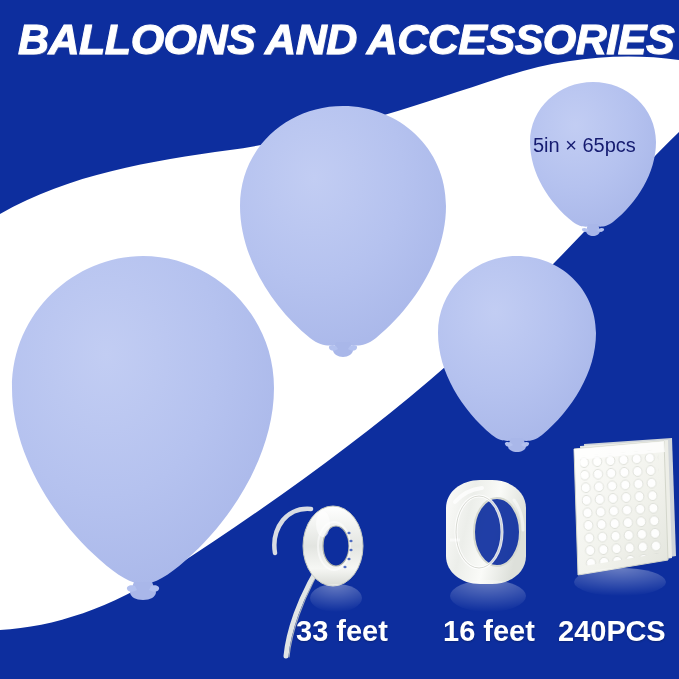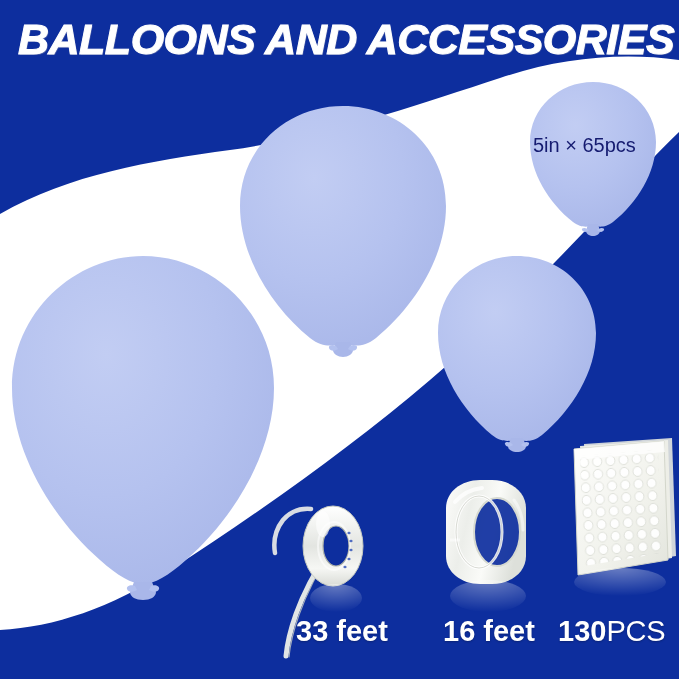--- a/index.html
+++ b/index.html
@@ -57,21 +57,21 @@
     color: #ffffff;
     font-family: "Liberation Sans", sans-serif;
     font-weight: bold;
     font-size: 29px;
     white-space: nowrap;
     line-height: 1;
     text-shadow: 0 1px 2px rgba(0,0,0,0.25);
     z-index: 35;
   }
   .acc-label .unitstrong {
-    font-weight: 400;
+    font-weight: 700;
     letter-spacing: -0.2px;
   }
 </style>
 </head>
 <body>
 
 <div id="stage">
 
   <svg id="bg-svg" viewBox="0 0 679 679">
 
@@ -256,16 +256,16 @@
 
 
 
   <div class="label" style="left:533px; top:135px;">5in × 65pcs</div>
 
   <div class="acc-label" style="left:296px; top:617px;">33 feet</div>
 
   <div class="acc-label" style="left:410px; top:617px;margin-left:33px;">16 feet</div>
 
   <div class="acc-label" style="left:558px; top:617px;">
-    <span>130</span><span class="unitstrong">PCS</span>
+    <span>240</span><span class="unitstrong">PCS</span>
   </div>
 
 </div>
 
 </body></html>

